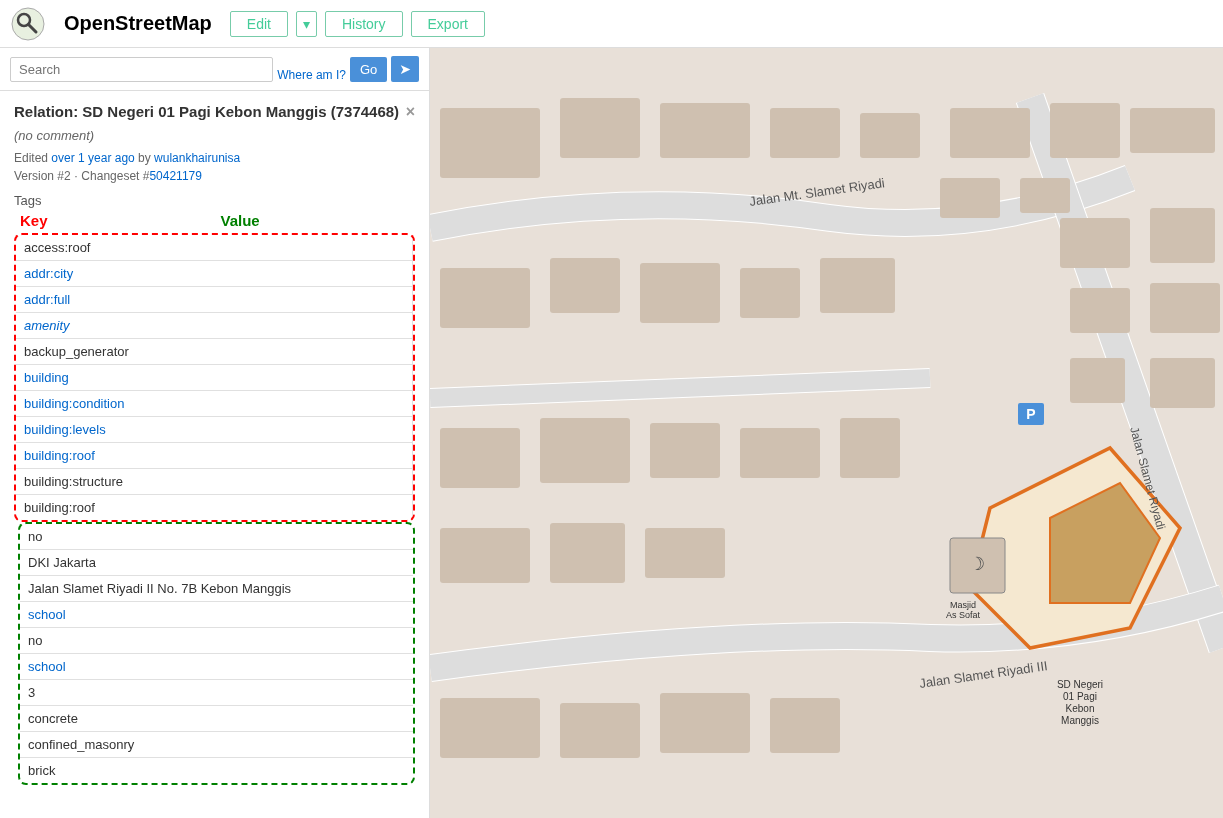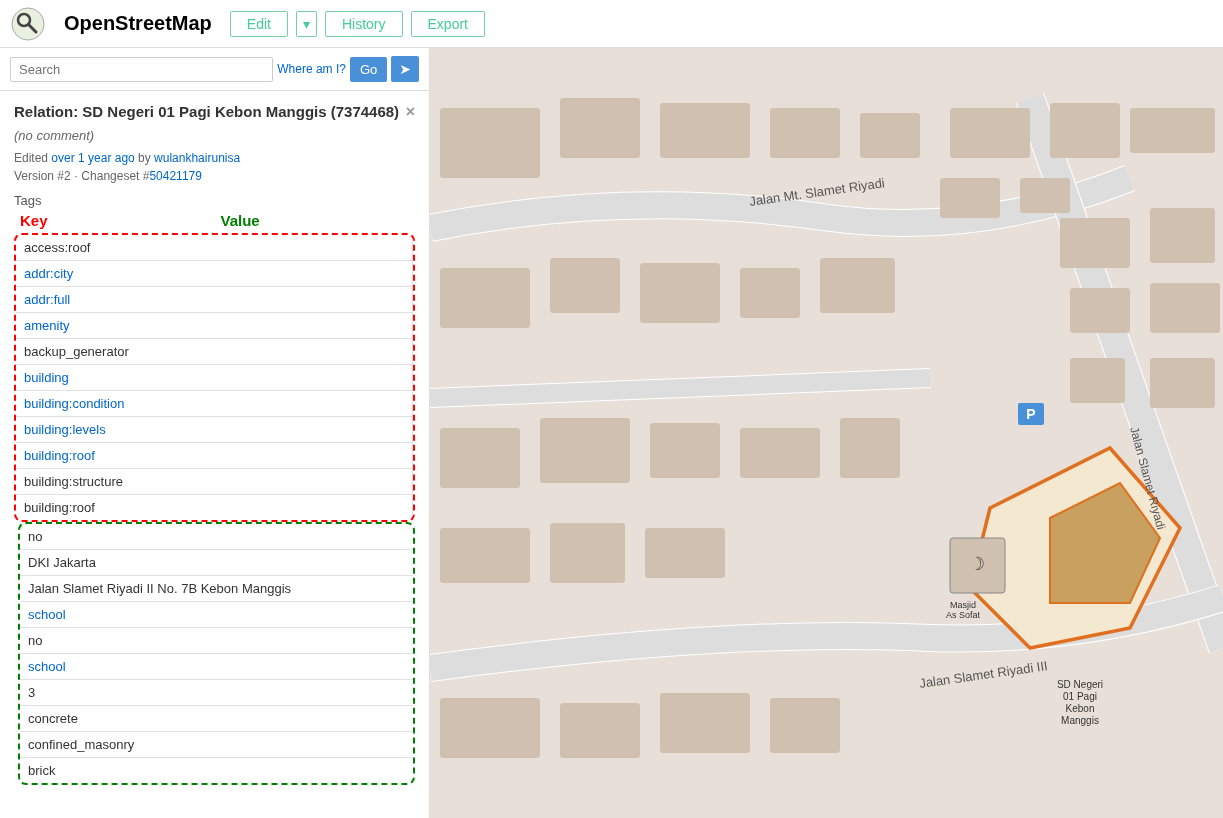--- a/index.html
+++ b/index.html
@@ -28,21 +28,21 @@
     .main { display: flex; flex: 1; overflow: hidden; }
 
     
     .sidebar {
       width: 430px; flex-shrink: 0; border-right: 1px solid #ddd;
       display: flex; flex-direction: column; overflow: hidden;
     }
 
     
     .search-bar {
-      display: flex; align-items: center; padding: 8px 10px; gap: 4px;
+      display: flex; align-items: flex-end; padding: 8px 10px; gap: 4px;
       border-bottom: 1px solid #ddd; background: #fff;
     }
     .search-input {
       flex: 1; border: 1px solid #ccc; padding: 4px 8px;
       font-size: 13px; border-radius: 2px; color: #999;
     }
     .where-am-i { font-size: 12px; color: #06c; cursor: pointer; white-space: nowrap; }
     .go-btn {
       background: #4a90d9; color: #fff; border: none;
       padding: 5px 10px; cursor: pointer; font-size: 13px; border-radius: 2px;
@@ -169,21 +169,21 @@
                 <div class="tags-row">
                   <span class="tag-key plain">access:roof</span>
                 </div>
                 <div class="tags-row">
                   <a class="tag-key" href="#" style="display: block; padding: 5px 8px; text-decoration: none;">addr:city</a>
                 </div>
                 <div class="tags-row">
                   <a class="tag-key" href="#" style="display: block; padding: 5px 8px; text-decoration: none;">addr:full</a>
                 </div>
                 <div class="tags-row">
-                  <a class="tag-key" href="#" style="display: block; padding: 5px 8px; text-decoration: none;">amenity</a>
+                  <a class="tag-key" href="#" style="display: block; padding: 5px 8px; text-decoration: none; font-style: italic;">amenity</a>
                 </div>
                 <div class="tags-row">
                   <span class="tag-key plain">backup_generator</span>
                 </div>
                 <div class="tags-row">
                   <a class="tag-key" href="#" style="display: block; padding: 5px 8px; text-decoration: none;">building</a>
                 </div>
                 <div class="tags-row">
                   <a class="tag-key" href="#" style="display: block; padding: 5px 8px; text-decoration: none;">building:condition</a>
                 </div>

